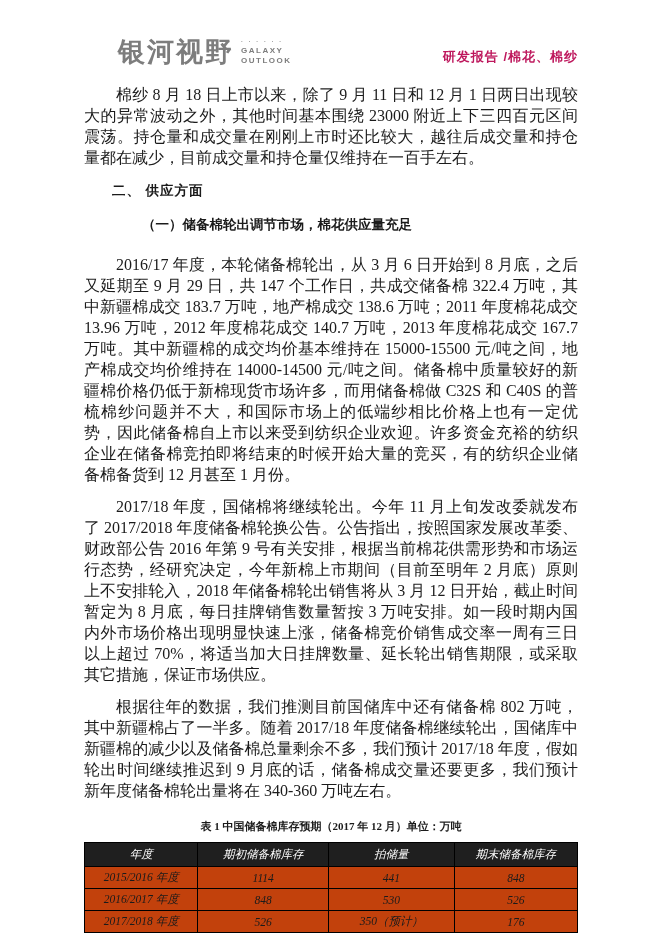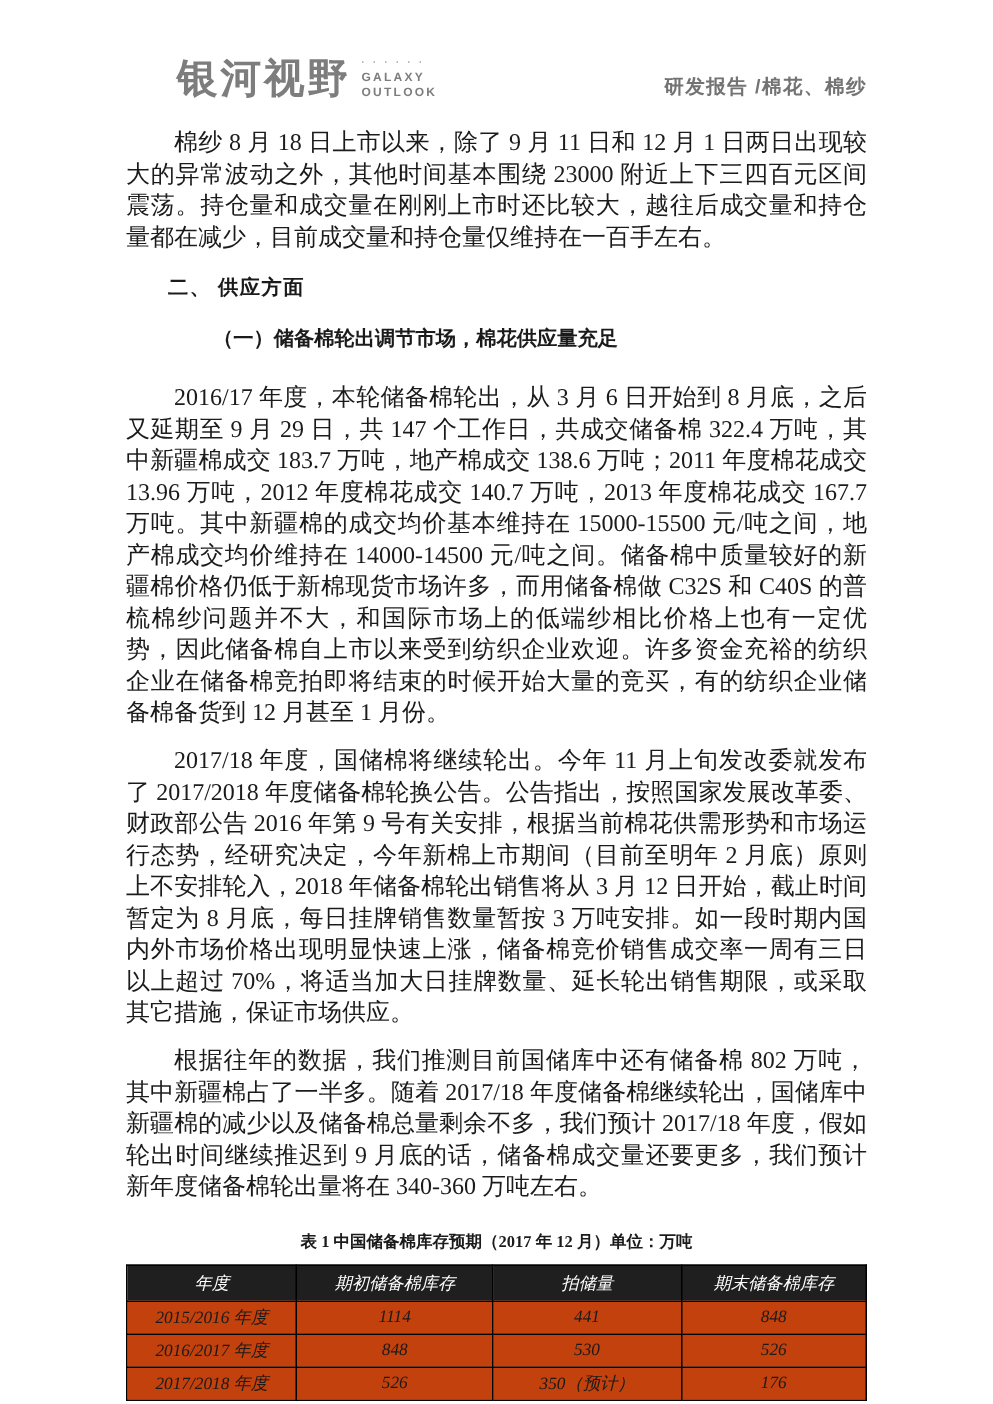--- a/index.html
+++ b/index.html
@@ -43,21 +43,21 @@
     font-weight: bold;
     letter-spacing: 1.5px;
     line-height: 1.25;
     padding-bottom: 2px;
   }
   .logo-dots { font-size: 6px; letter-spacing: 2px; color: #9a9a9a; }
   .report-label {
     font-family: "Liberation Sans", sans-serif;
     font-size: 13px;
     font-weight: bold;
-    color: #737373;
+    color: #be185d;
     letter-spacing: 1px;
     padding-bottom: 2px;
   }
 
   
   .body-para {
     font-size: 16px;
     line-height: 21px;
     text-align: justify;
     text-indent: 2em;

